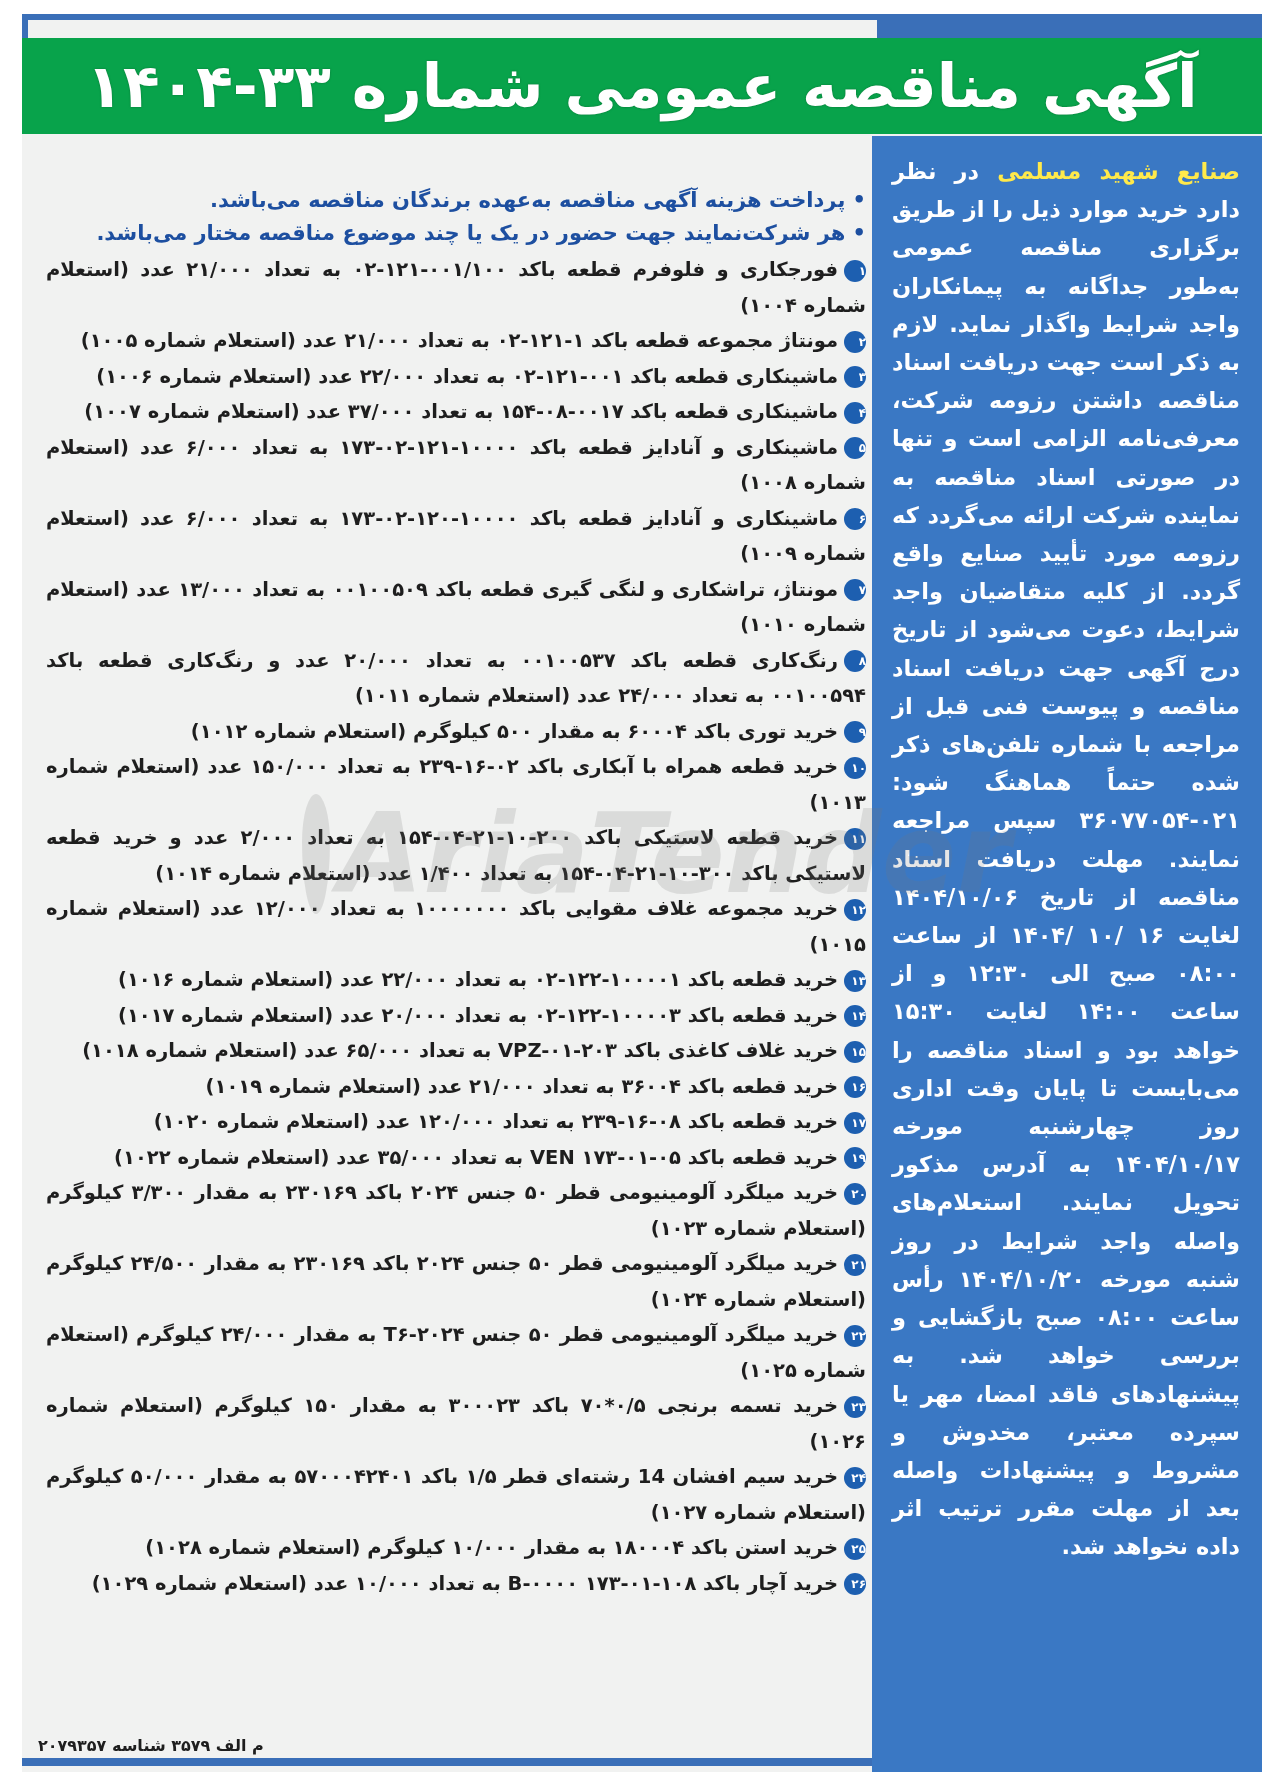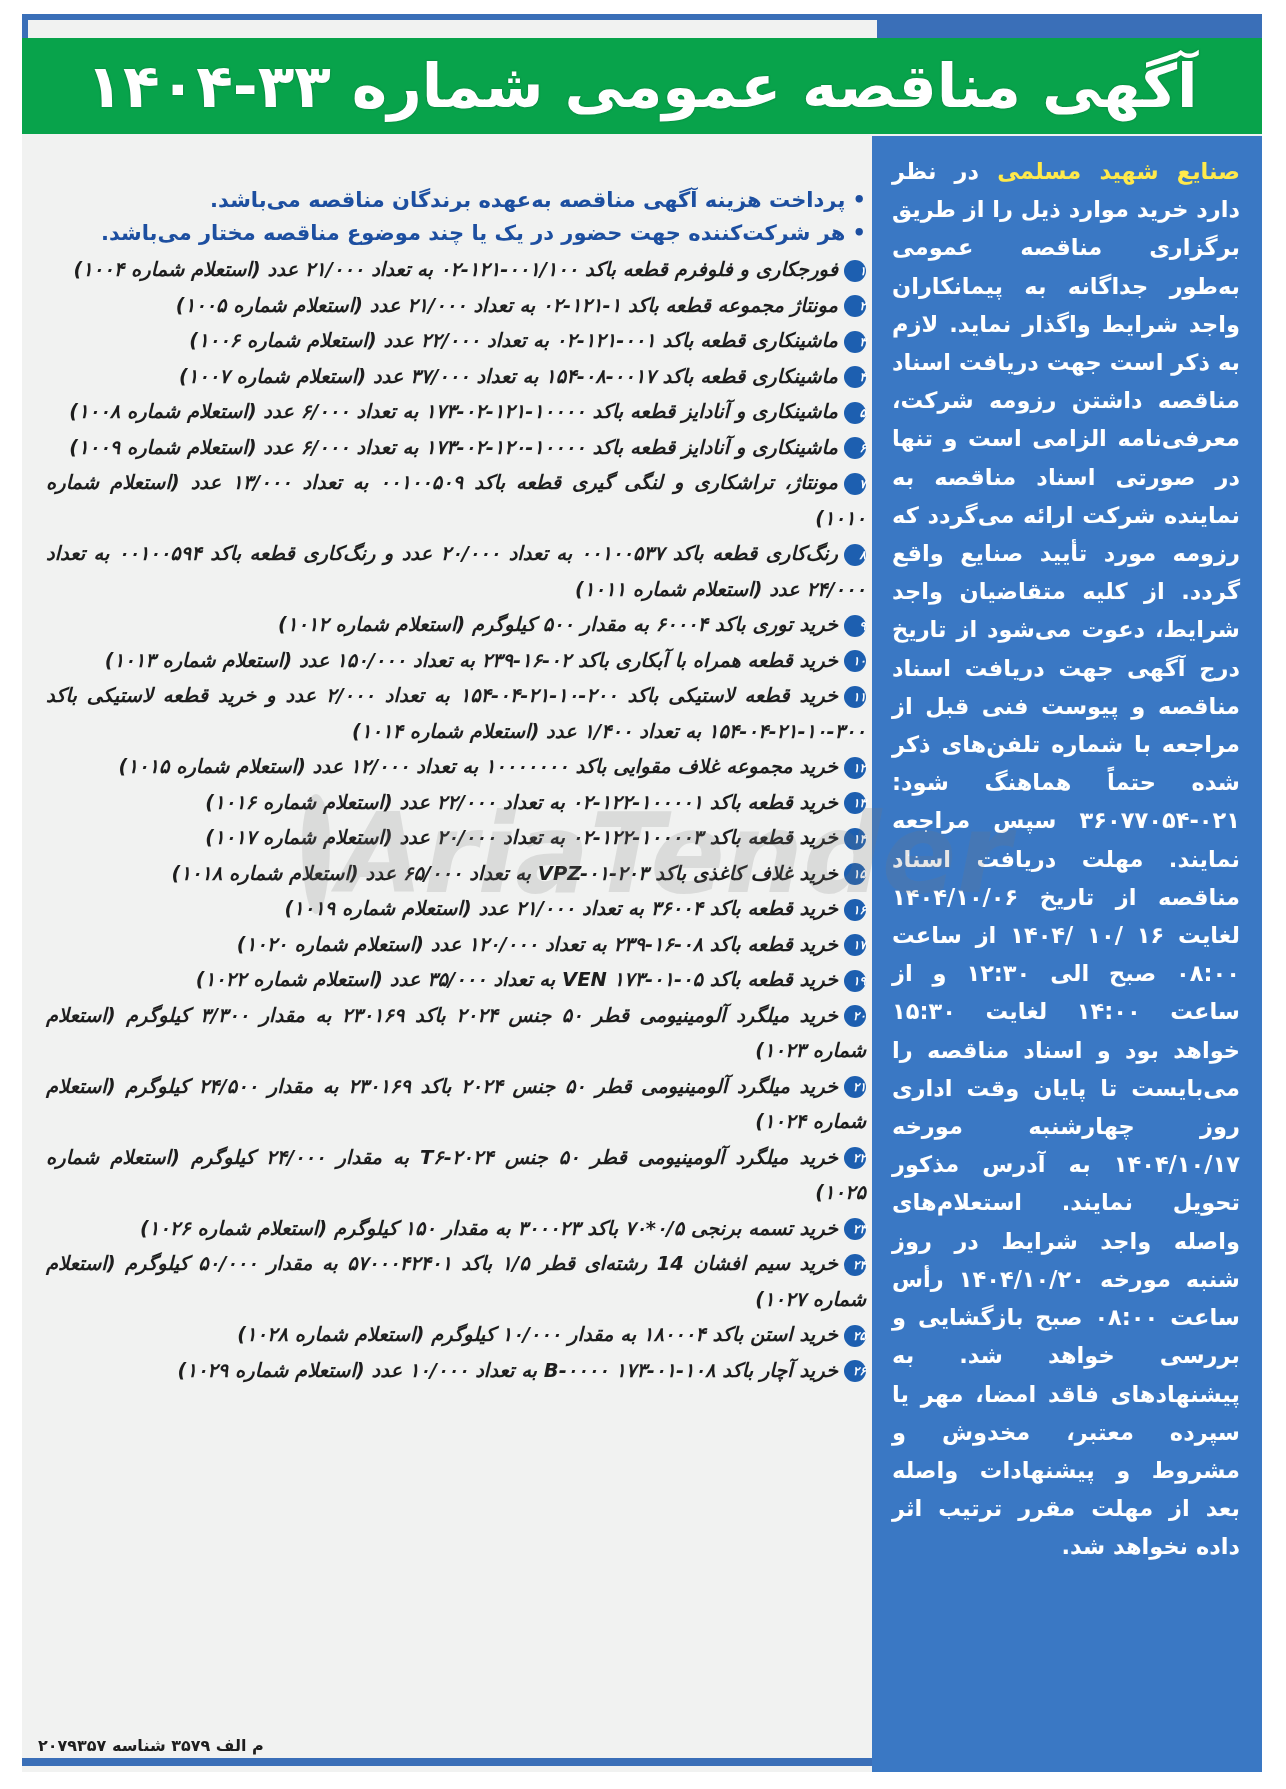--- a/index.html
+++ b/index.html
@@ -17,21 +17,21 @@
   .side-panel { position: absolute; left: 850px; top: 122px; width: 390px; height: 1636px;
                 background: #3a78c4; direction: rtl; box-sizing: border-box; padding: 16px 22px 0 20px; }
   .side-panel p { margin: 0; color: #ffffff; font-weight: bold; font-size: 22.5px; line-height: 38.2px;
                   text-align: justify; text-align-last: right; }
   .company { color: #ffe94a; margin-top: 28px; }
   .main { position: absolute; left: 14px; top: 126px; width: 830px; height: 1620px;
           direction: rtl; box-sizing: border-box; padding: 0 0 0 10px; margin-top: 44px; }
   .notes .note { color: #1d4fa0; font-weight: bold; font-size: 21px; line-height: 33px; white-space: nowrap; }
   .items { margin-top: 2px; }
   .item { display: block; color: #1e1e1e; font-weight: bold; font-size: 19.5px; line-height: 35.5px;
-          text-align: justify; text-align-last: right; font-style: italic; }
+          text-align: justify; text-align-last: right; }
   .badge { display: inline-block; width: 22px; height: 22px; border-radius: 50%; background: #1d5fb0;
            color: #ffffff; font-size: 12px; line-height: 22px; text-align: center; margin-left: 6px;
            vertical-align: middle; font-weight: bold; }
   .footer-code { position: absolute; left: 16px; top: 1722px; direction: rtl; color: #1e1e1e;
                  font-size: 16px; font-weight: bold; }
   .bottom-strip { position: absolute; left: 0; top: 1744px; width: 850px; height: 8px; background: #3a6fb8; }
   .watermark { position: absolute; left: 280px; top: 770px; width: 560px; height: 140px; opacity: 0.18;
                pointer-events: none; display: flex; align-items: center; font-style: italic; }
   .wm-shield { width: 120px; height: 120px; border: 14px solid #777; border-radius: 50% 50% 50% 50% / 40% 40% 60% 60%;
                box-sizing: border-box; }
@@ -53,21 +53,21 @@
     <p>
       <span class="company">صنایع شهید مسلمی</span>
       <span> </span>
       <span>در نظر دارد خرید موارد ذیل را از طریق برگزاری مناقصه عمومی به‌طور جداگانه به پیمانکاران واجد شرایط واگذار نماید. لازم به ذکر است جهت دریافت اسناد مناقصه داشتن رزومه شرکت، معرفی‌نامه الزامی است و تنها در صورتی اسناد مناقصه به نماینده شرکت ارائه می‌گردد که رزومه مورد تأیید صنایع واقع گردد. از کلیه متقاضیان واجد شرایط، دعوت می‌شود از تاریخ درج آگهی جهت دریافت اسناد مناقصه و پیوست فنی قبل از مراجعه با شماره تلفن‌های ذکر شده حتماً هماهنگ شود: ۰۲۱-۳۶۰۷۷۰۵۴ سپس مراجعه نمایند. مهلت دریافت اسناد مناقصه از تاریخ ۱۴۰۴/۱۰/۰۶ لغایت ۱۶ /۱۰ /۱۴۰۴ از ساعت ۰۸:۰۰ صبح الی ۱۲:۳۰ و از ساعت ۱۴:۰۰ لغایت ۱۵:۳۰ خواهد بود و اسناد مناقصه را می‌بایست تا پایان وقت اداری روز چهارشنبه مورخه ۱۴۰۴/۱۰/۱۷ به آدرس مذکور تحویل نمایند. استعلام‌های واصله واجد شرایط در روز شنبه مورخه ۱۴۰۴/۱۰/۲۰ رأس ساعت ۰۸:۰۰ صبح بازگشایی و بررسی خواهد شد. به پیشنهادهای فاقد امضا، مهر یا سپرده معتبر، مخدوش و مشروط و پیشنهادات واصله بعد از مهلت مقرر ترتیب اثر داده نخواهد شد.</span>
     </p>
   </div>
 
   <div class="main">
     <div class="notes">
       <div class="note">• پرداخت هزینه آگهی مناقصه به‌عهده برندگان مناقصه می‌باشد.</div>
-      <div class="note">• هر شرکت‌کننده جهت حضور در یک یا چند موضوع مناقصه مختار می‌باشد.</div>
+      <div class="note">• هر شرکت‌نمایند جهت حضور در یک یا چند موضوع مناقصه مختار می‌باشد.</div>
     </div>
 
     <div class="items">
       <div class="item"><span class="badge">۱</span><span>فورجکاری و فلوفرم قطعه باکد ۰۰۱/۱۰۰-۱۲۱-۰۲ به تعداد ۲۱/۰۰۰ عدد (استعلام شماره ۱۰۰۴)</span></div>
       <div class="item"><span class="badge">۲</span><span>مونتاژ مجموعه قطعه باکد ۱-۱۲۱-۰۲ به تعداد ۲۱/۰۰۰ عدد (استعلام شماره ۱۰۰۵)</span></div>
       <div class="item"><span class="badge">۳</span><span>ماشینکاری قطعه باکد ۰۰۱-۱۲۱-۰۲ به تعداد ۲۲/۰۰۰ عدد (استعلام شماره ۱۰۰۶)</span></div>
       <div class="item"><span class="badge">۴</span><span>ماشینکاری قطعه باکد ۰۰۱۷-۰۸-۱۵۴ به تعداد ۳۷/۰۰۰ عدد (استعلام شماره ۱۰۰۷)</span></div>
       <div class="item"><span class="badge">۵</span><span>ماشینکاری و آنادایز قطعه باکد ۱۰۰۰۰-۱۲۱-۰۲-۱۷۳ به تعداد ۶/۰۰۰ عدد (استعلام شماره ۱۰۰۸)</span></div>
       <div class="item"><span class="badge">۶</span><span>ماشینکاری و آنادایز قطعه باکد ۱۰۰۰۰-۱۲۰-۰۲-۱۷۳ به تعداد ۶/۰۰۰ عدد (استعلام شماره ۱۰۰۹)</span></div>
       <div class="item"><span class="badge">۷</span><span>مونتاژ، تراشکاری و لنگی گیری قطعه باکد ۰۰۱۰۰۵۰۹ به تعداد ۱۳/۰۰۰ عدد (استعلام شماره ۱۰۱۰)</span></div>

